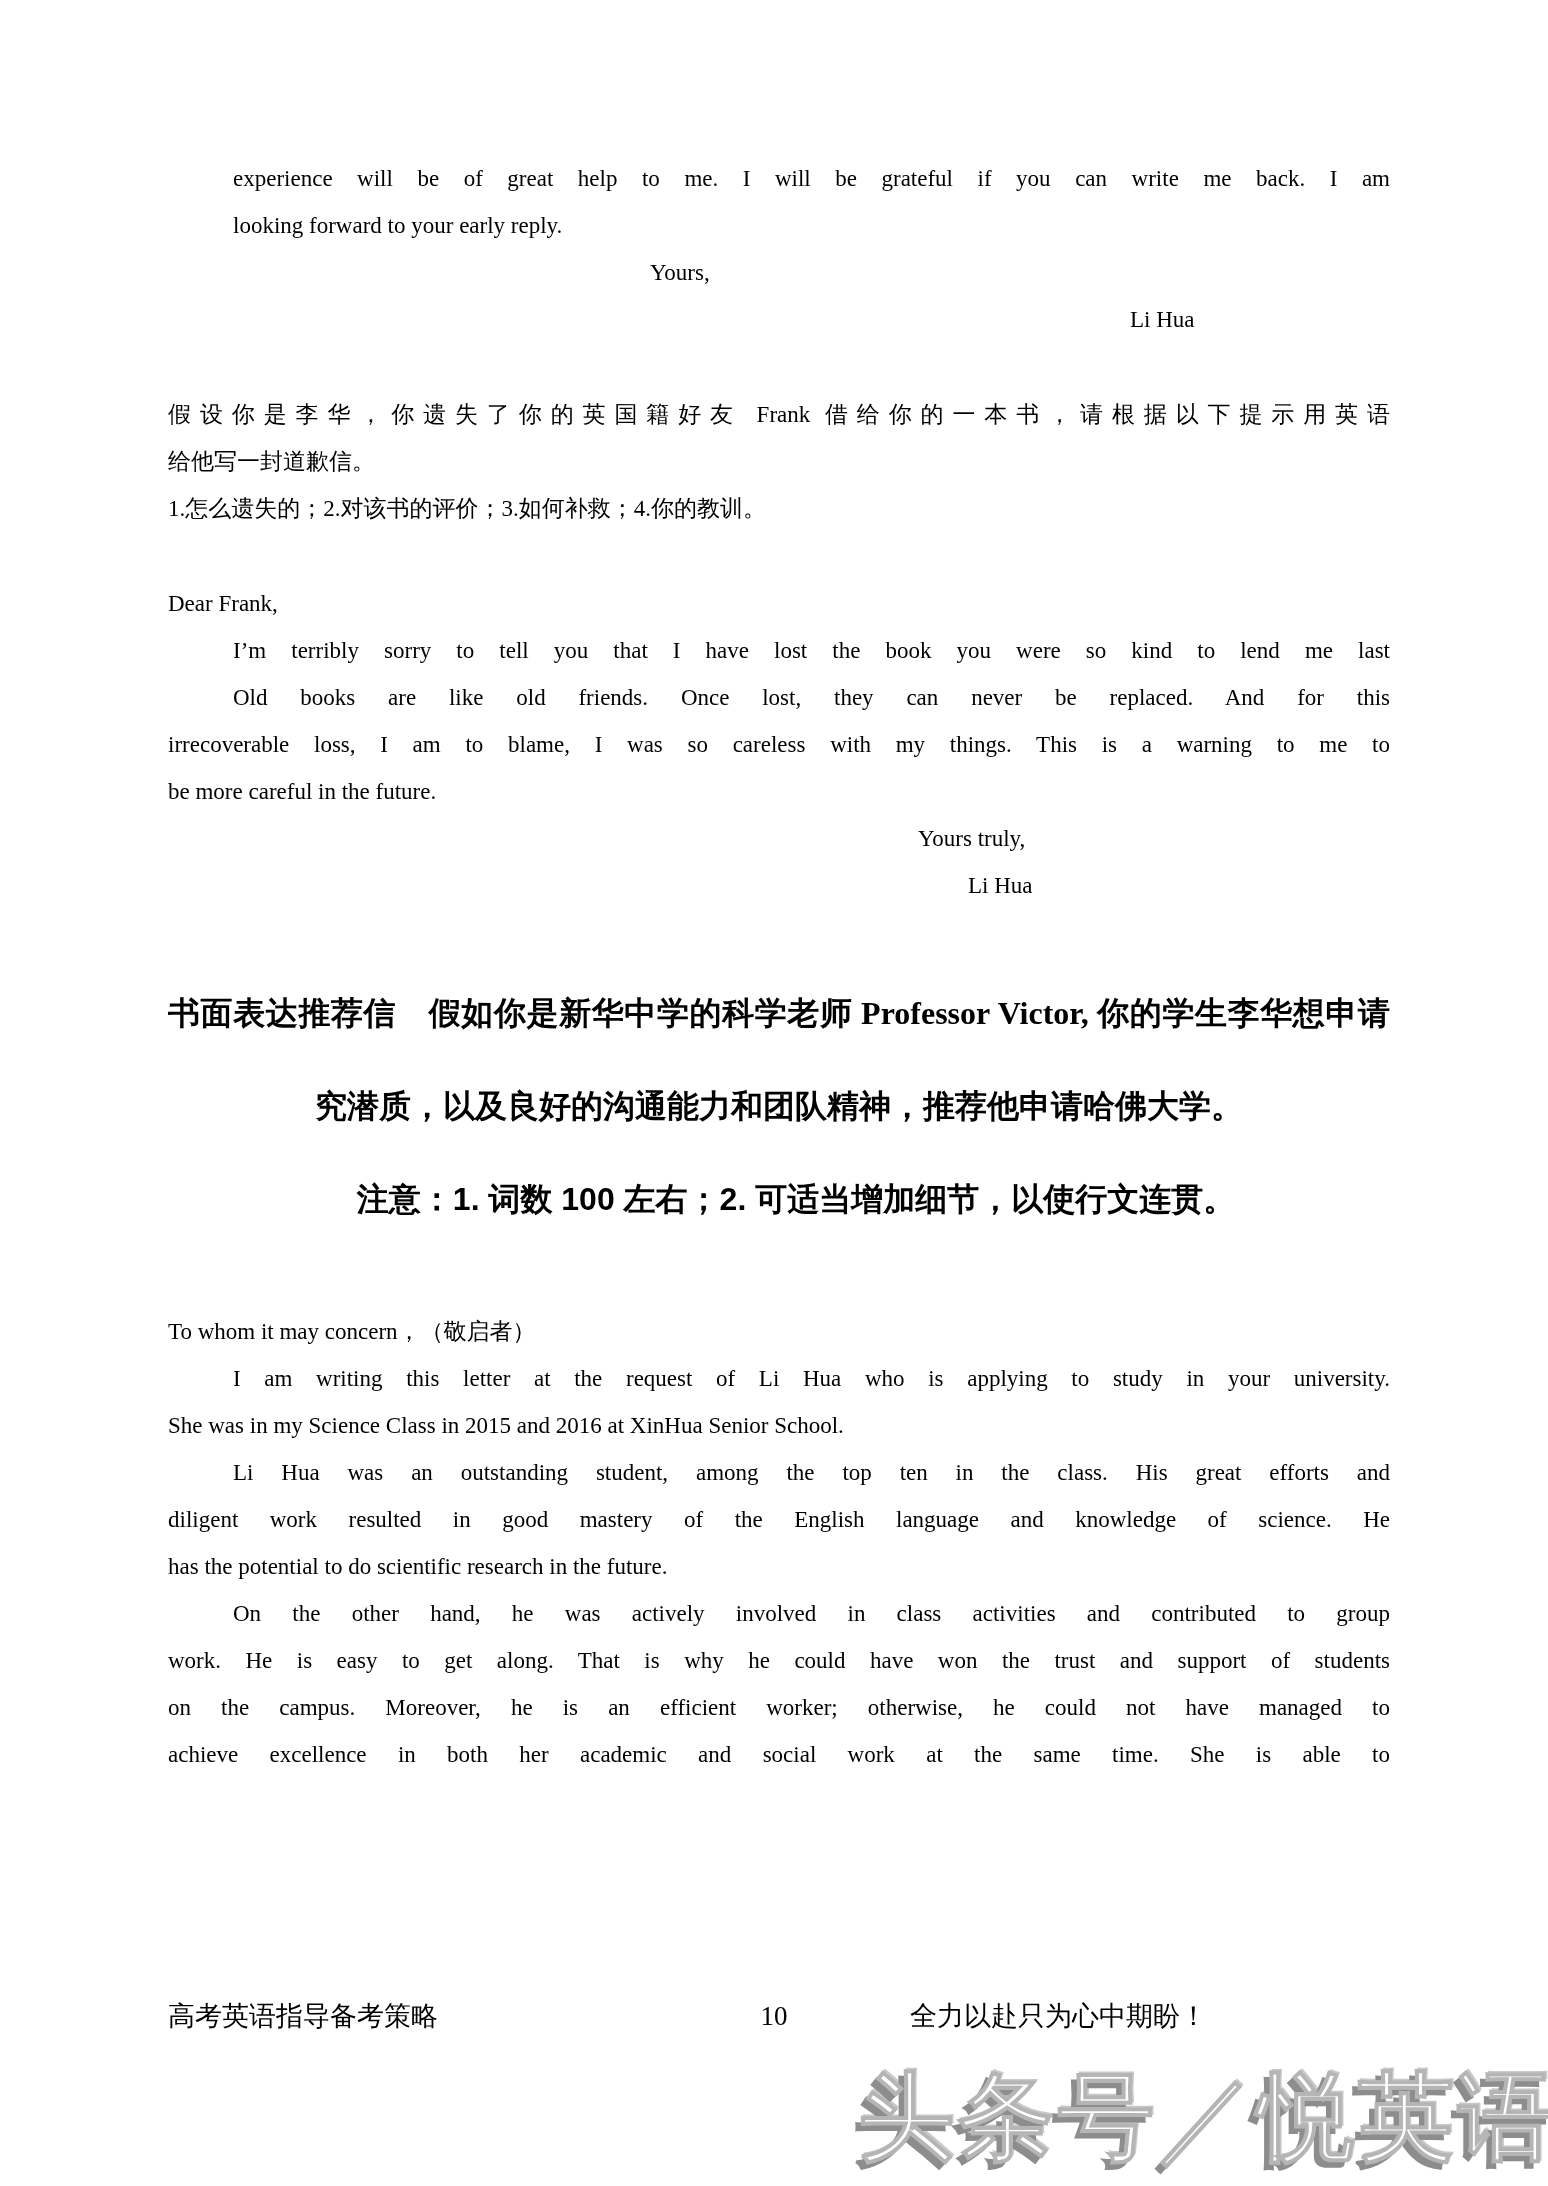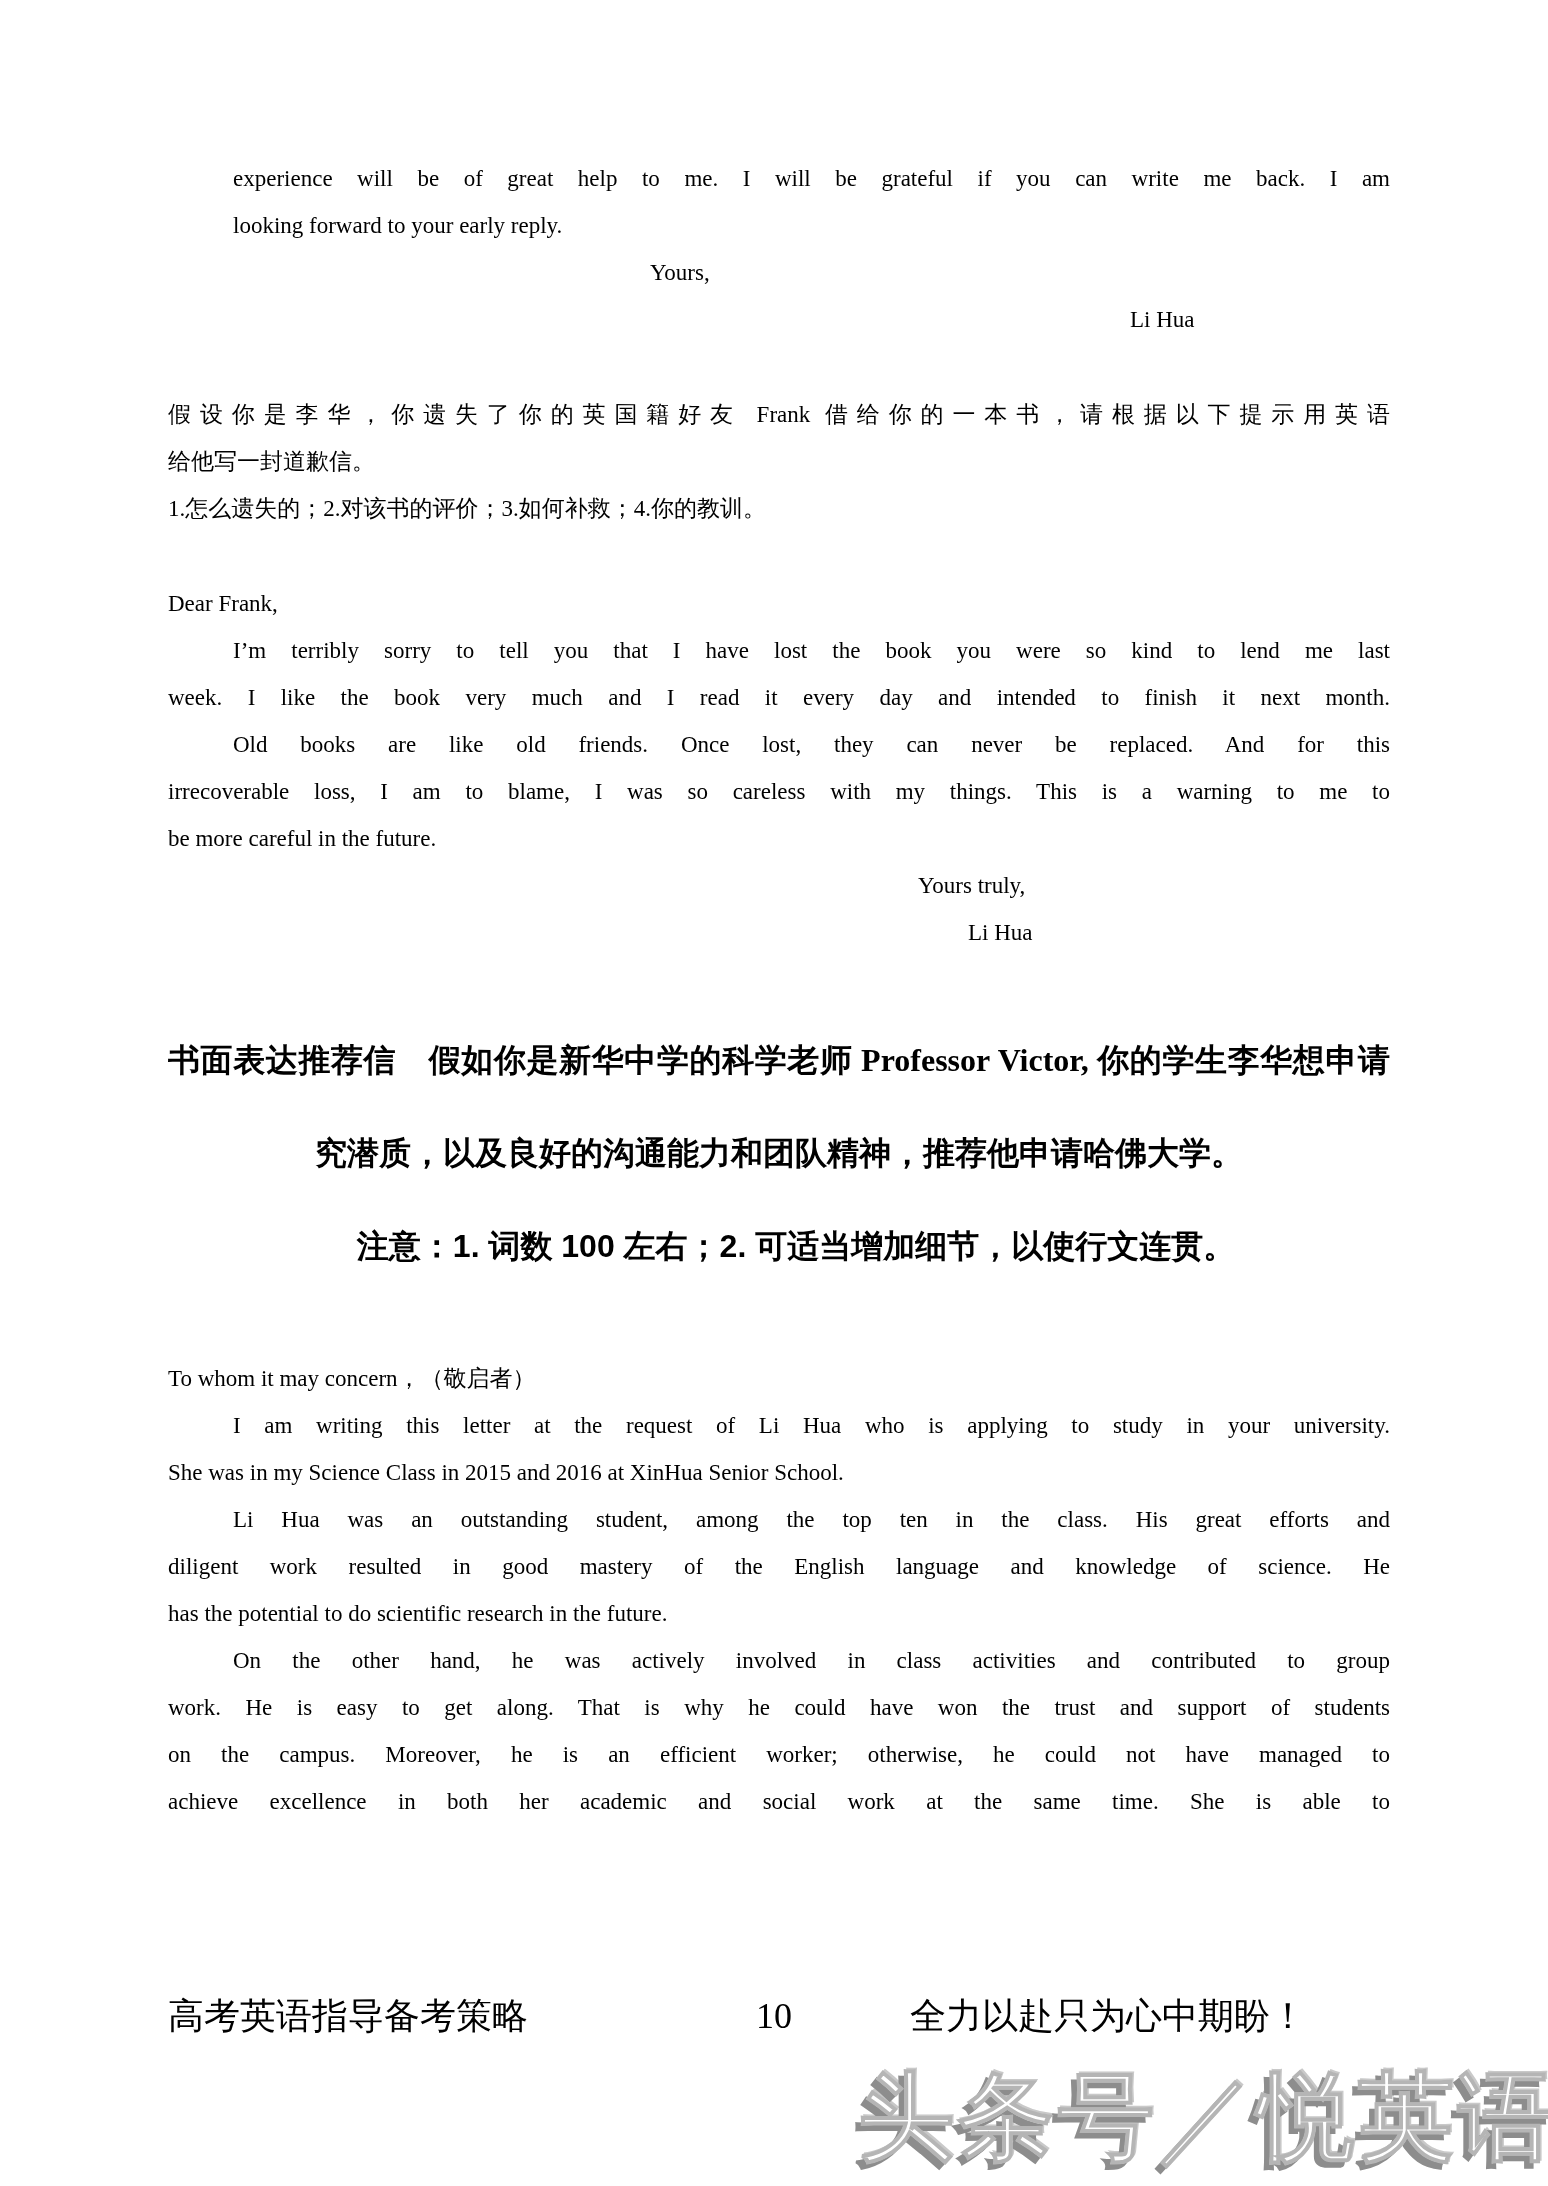--- a/index.html
+++ b/index.html
@@ -46,21 +46,21 @@
   .en-serif{
     font-family:"Liberation Serif","DejaVu Serif",serif;
     font-weight:bold;
   }
   .en-serif.spaced{ margin:0 10px 0 8px; }
   .note-line{ padding-left:34px; }
   .footer{
     position:absolute;
     left:0;top:1993px;
     width:1548px;height:47px;
-    font-size:36px;line-height:47px;
+    font-size:27px;line-height:47px;
   }
   .footer-left{ position:absolute; left:168px; }
   .footer-num{ position:absolute; left:50%; transform:translateX(-50%); }
   .footer-right{ position:absolute; left:910px;text-align:right; }
   .watermark{
     position:absolute;
     right:-10px;bottom:2px;
     font-family:"Liberation Sans","DejaVu Sans",sans-serif;
     font-weight:700;
     font-size:96px;
@@ -90,21 +90,20 @@
     <section>
       <div class="ln just">假设你是李华，你遗失了你的英国籍好友 Frank 借给你的一本书，请根据以下提示用英语</div>
       <div class="ln">给他写一封道歉信。</div>
       <div class="ln">1.怎么遗失的；2.对该书的评价；3.如何补救；4.你的教训。</div>
     </section>
     <div class="gap-b"></div>
 
     <section>
       <div class="ln">Dear Frank,</div>
       <div class="ln just ind">I’m terribly sorry to tell you that I have lost the book you were so kind to lend me last</div>
-      <div class="ln just">week. I like the book very much and I read it every day and intended to finish it next month.</div>
       <div class="ln just ind">Old books are like old friends. Once lost, they can never be replaced. And for this</div>
       <div class="ln just">irrecoverable loss, I am to blame, I was so careless with my things. This is a warning to me to</div>
       <div class="ln">be more careful in the future.</div>
       <div class="ln closing-apology">Yours truly,</div>
       <div class="ln sig-apology">Li Hua</div>
     </section>
     <div class="gap-c"></div>
 
     <section>
       <div class="bline just">

